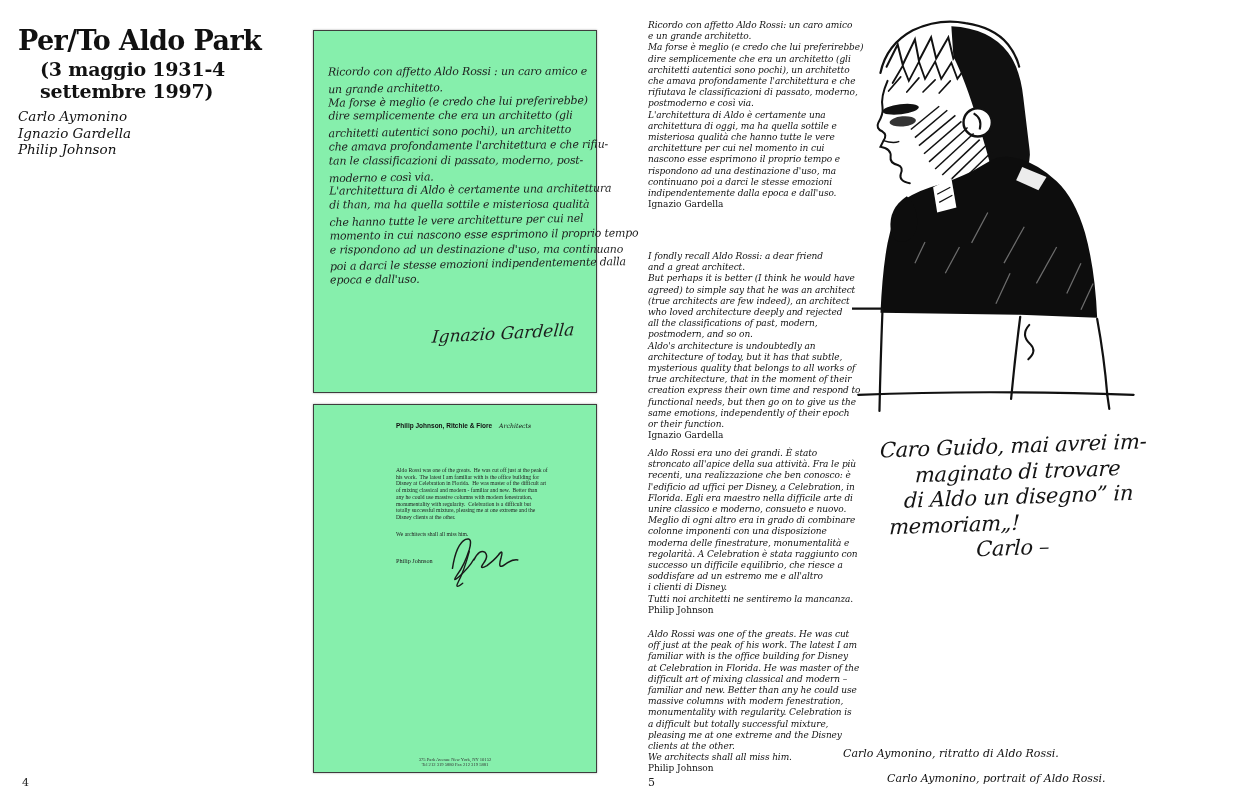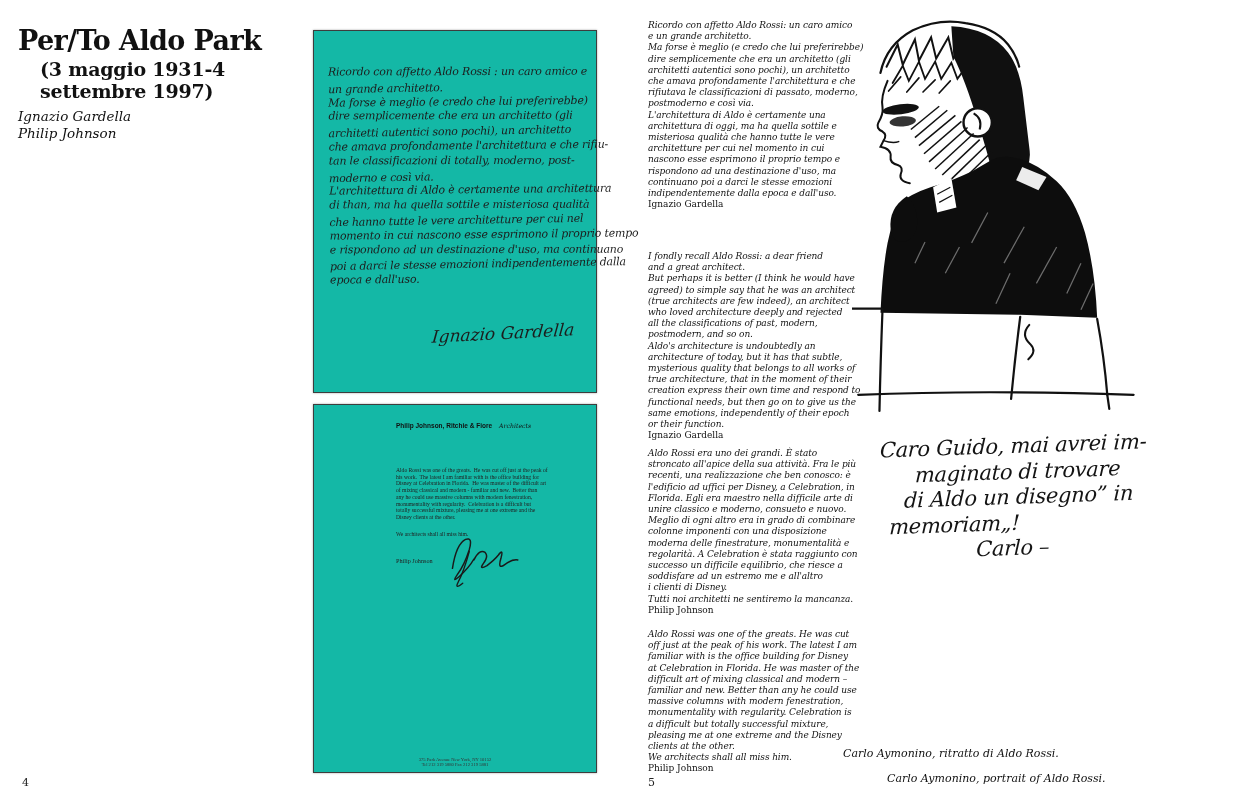--- a/index.html
+++ b/index.html
@@ -7,21 +7,21 @@
   body { font-family:"DejaVu Serif", serif; color:#111; position:relative; }
 
   .spread { position:absolute; inset:0; background:#fff; }
 
   
   .title-block { position:absolute; left:18px; top:26px; width:280px; }
   .page-title { font-size:27px; font-weight:bold; letter-spacing:-0.6px; line-height:30px; }
   .page-subtitle { font-size:19px; font-weight:bold; letter-spacing:-0.2px; margin-top:2px;margin-left:22px; }
   .authors { margin-top:6px; font-style:italic; font-size:13.5px; line-height:16.5px; }
 
-  .frame { position:absolute; background:#14b8a6; border:1.5px solid #3d3d3d;
+  .frame { position:absolute; background:#86efac; border:1.5px solid #3d3d3d;
            box-shadow:0 0 2px rgba(0,0,0,.35); }
   .frame-gardella { left:313px; top:30px;  width:284px; height:363px; }
   .frame-johnson  { left:313px; top:404px; width:284px; height:369px; }
 
   
   .hw { position:absolute; left:15px; top:34px; transform:rotate(-0.6deg); }
   .hw-line { font-style:italic; font-size:11px; line-height:14.8px;
              letter-spacing:-0.2px; white-space:nowrap; color:#1c1c1c; }
   .hw-line:nth-child(3n+1){ transform:rotate(.45deg); }
   .hw-line:nth-child(3n+2){ transform:rotate(-.4deg) translateY(.5px); }
@@ -71,34 +71,35 @@
 </style>
 </head>
 <body>
 
 <div class="spread">
 
   <div class="title-block">
     <h1 class="page-title">Per/To Aldo Park</h1>
     <div class="page-subtitle">(3 maggio 1931-4 settembre 1997)</div>
     <div class="authors">
+      <div>Carlo Aymonino</div>
       <div>Ignazio Gardella</div>
       <div>Philip Johnson</div>
     </div>
   </div>
 
   <figure class="frame frame-gardella">
     <div class="hw">
       <div class="hw-line">Ricordo con affetto Aldo Rossi : un caro amico e</div>
       <div class="hw-line">un grande architetto.</div>
       <div class="hw-line">Ma forse è meglio (e credo che lui preferirebbe)</div>
       <div class="hw-line">dire semplicemente che era un architetto (gli</div>
       <div class="hw-line">architetti autentici sono pochi), un architetto</div>
       <div class="hw-line">che amava profondamente l'architettura e che rifiu-</div>
-      <div class="hw-line">tan le classificazioni di totally, moderno, post-</div>
+      <div class="hw-line">tan le classificazioni di passato, moderno, post-</div>
       <div class="hw-line">moderno e così via.</div>
       <div class="hw-line">L'architettura di Aldo è certamente una architettura</div>
       <div class="hw-line">di than, ma ha quella sottile e misteriosa qualità</div>
       <div class="hw-line">che hanno tutte le vere architetture per cui nel</div>
       <div class="hw-line">momento in cui nascono esse esprimono il proprio tempo</div>
       <div class="hw-line">e rispondono ad un destinazione d'uso, ma continuano</div>
       <div class="hw-line">poi a darci le stesse emozioni indipendentemente dalla</div>
       <div class="hw-line">epoca e dall'uso.</div>
     </div>
     <div class="hw-signature">Ignazio Gardella</div>

